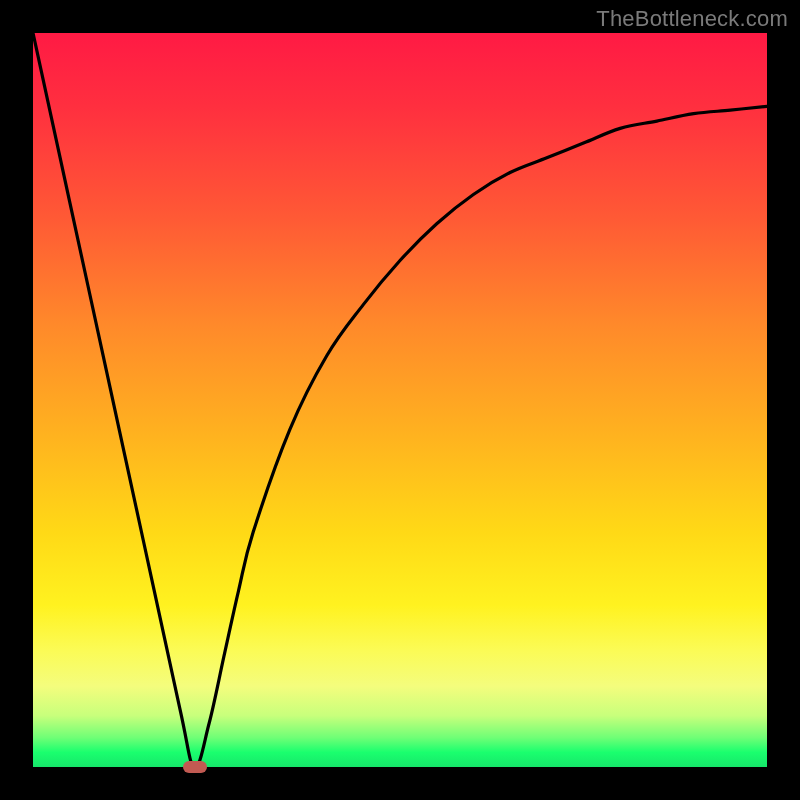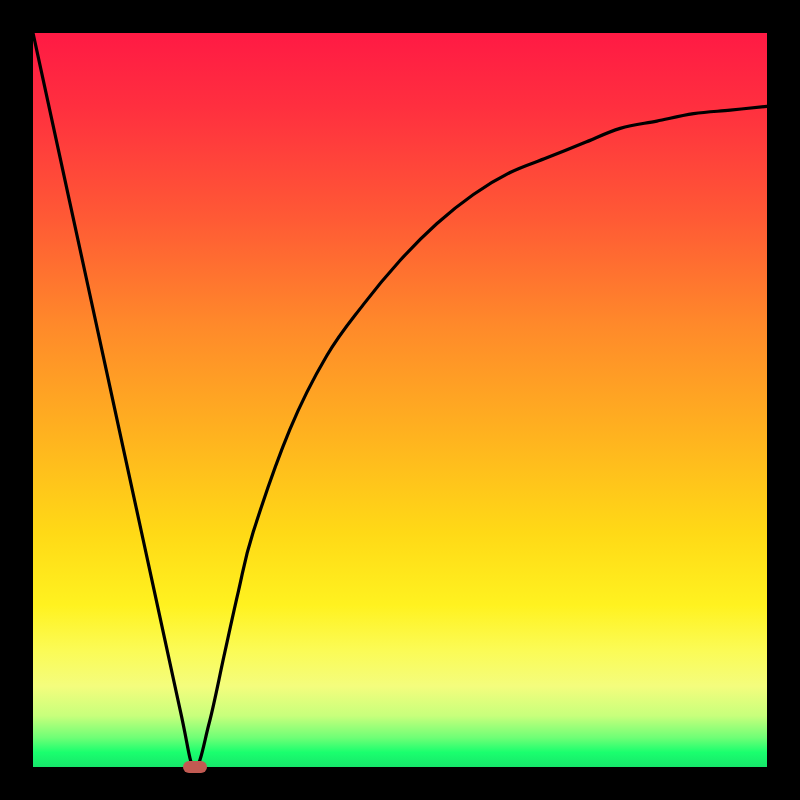--- a/index.html
+++ b/index.html
@@ -67,20 +67,21 @@
     background: #c15a52;
     border-radius: 6px;
     z-index: 4;
     transform: translate(-50%, -50%);
   }
 </style>
 </head>
 <body>
 
 <div class="frame">
+  <div class="watermark">TheBottleneck.com</div>
 
   <div class="plot-area">
     <svg class="curve" viewBox="0 0 734 734" preserveAspectRatio="none">
       <path fill="none" stroke="#000" stroke-width="3.2" stroke-linecap="round" stroke-linejoin="round" d="M 0.0 0.0 C 6.6 30.4, 23.5 108.0, 36.7 168.8 C 49.9 229.6, 60.2 276.9, 73.4 337.6 C 86.6 398.4, 96.9 445.7, 110.1 506.5 C 123.3 567.2, 137.6 634.3, 146.8 675.3 C 156.0 716.2, 156.2 731.4, 161.5 734.0 C 166.8 736.6, 170.9 709.8, 176.2 690.0 C 181.4 670.1, 185.6 647.7, 190.8 623.9 C 196.1 600.1, 200.2 580.3, 205.5 557.8 C 210.8 535.4, 211.0 528.2, 220.2 499.1 C 229.4 470.1, 243.7 428.1, 256.9 396.4 C 270.1 364.7, 280.4 345.4, 293.6 323.0 C 306.8 300.5, 317.1 288.8, 330.3 271.6 C 343.5 254.4, 353.8 242.1, 367.0 227.5 C 380.2 213.0, 390.5 202.7, 403.7 190.8 C 416.9 178.9, 427.2 170.7, 440.4 161.5 C 453.6 152.2, 463.9 146.1, 477.1 139.5 C 490.3 132.9, 500.6 130.1, 513.8 124.8 C 527.0 119.5, 537.3 115.4, 550.5 110.1 C 563.7 104.8, 574.0 99.4, 587.2 95.4 C 600.4 91.5, 610.7 90.7, 623.9 88.1 C 637.1 85.4, 647.4 82.7, 660.6 80.7 C 673.8 78.8, 684.1 78.4, 697.3 77.1 C 710.5 75.7, 727.4 74.1, 734.0 73.4"></path>
     </svg>
     <div class="minpoint" style="left:161.5px; top:734.0px;"></div>
   </div>
 </div>
 
 </body></html>

